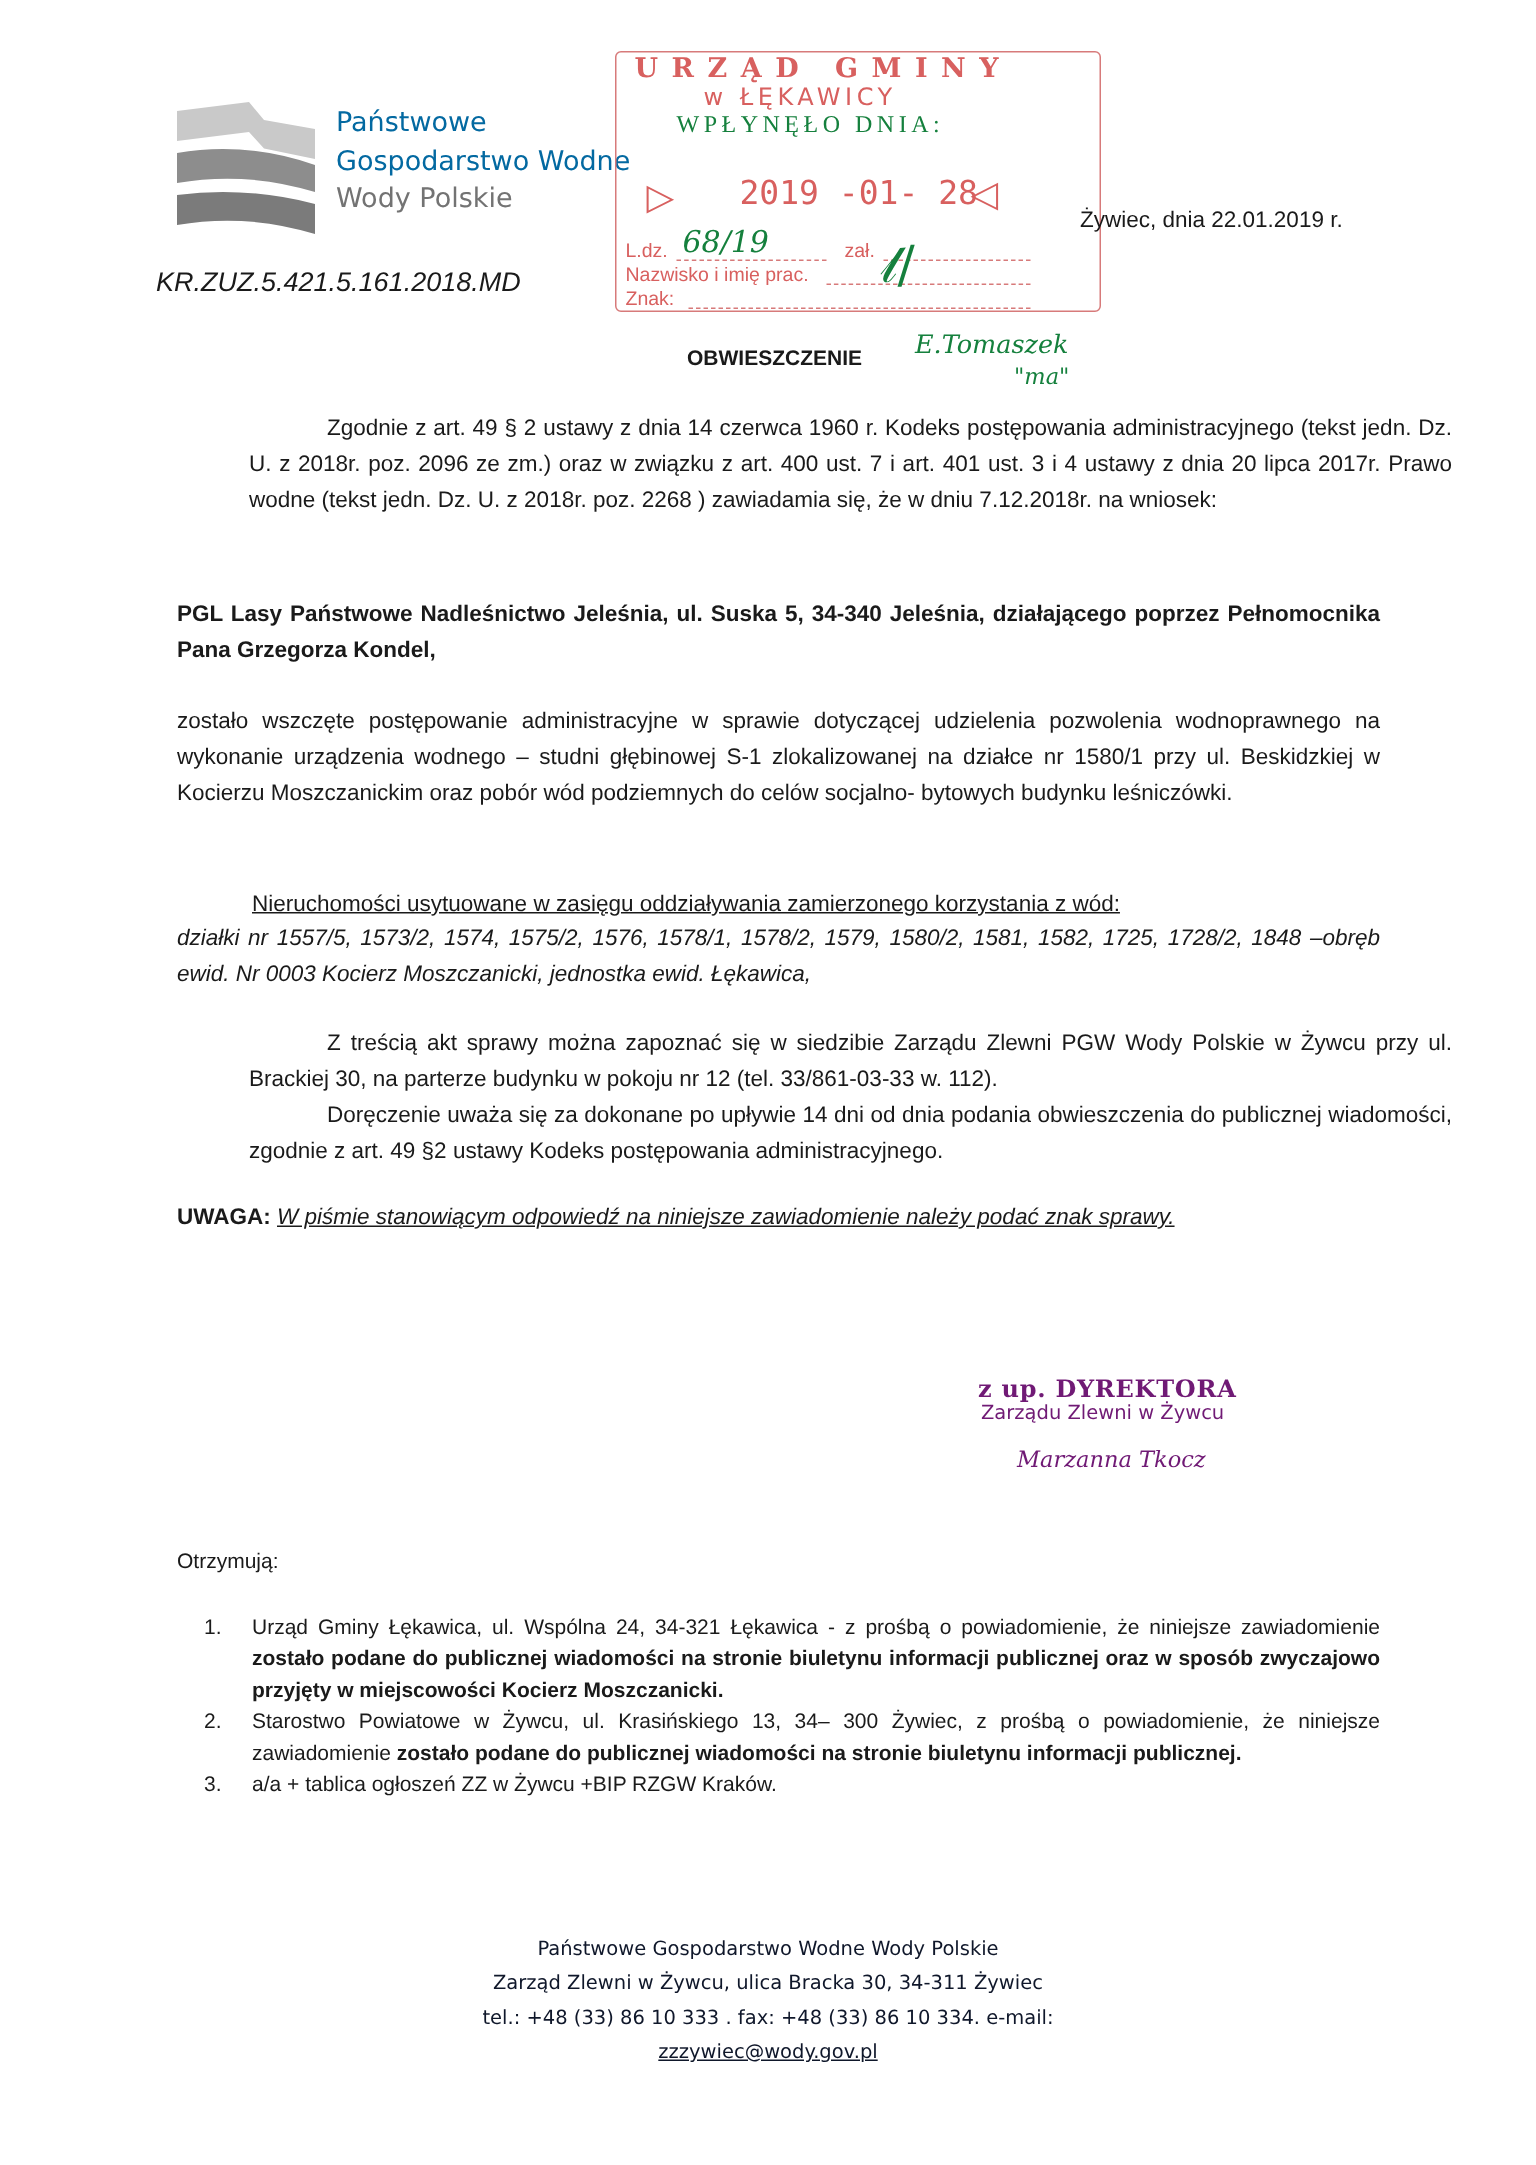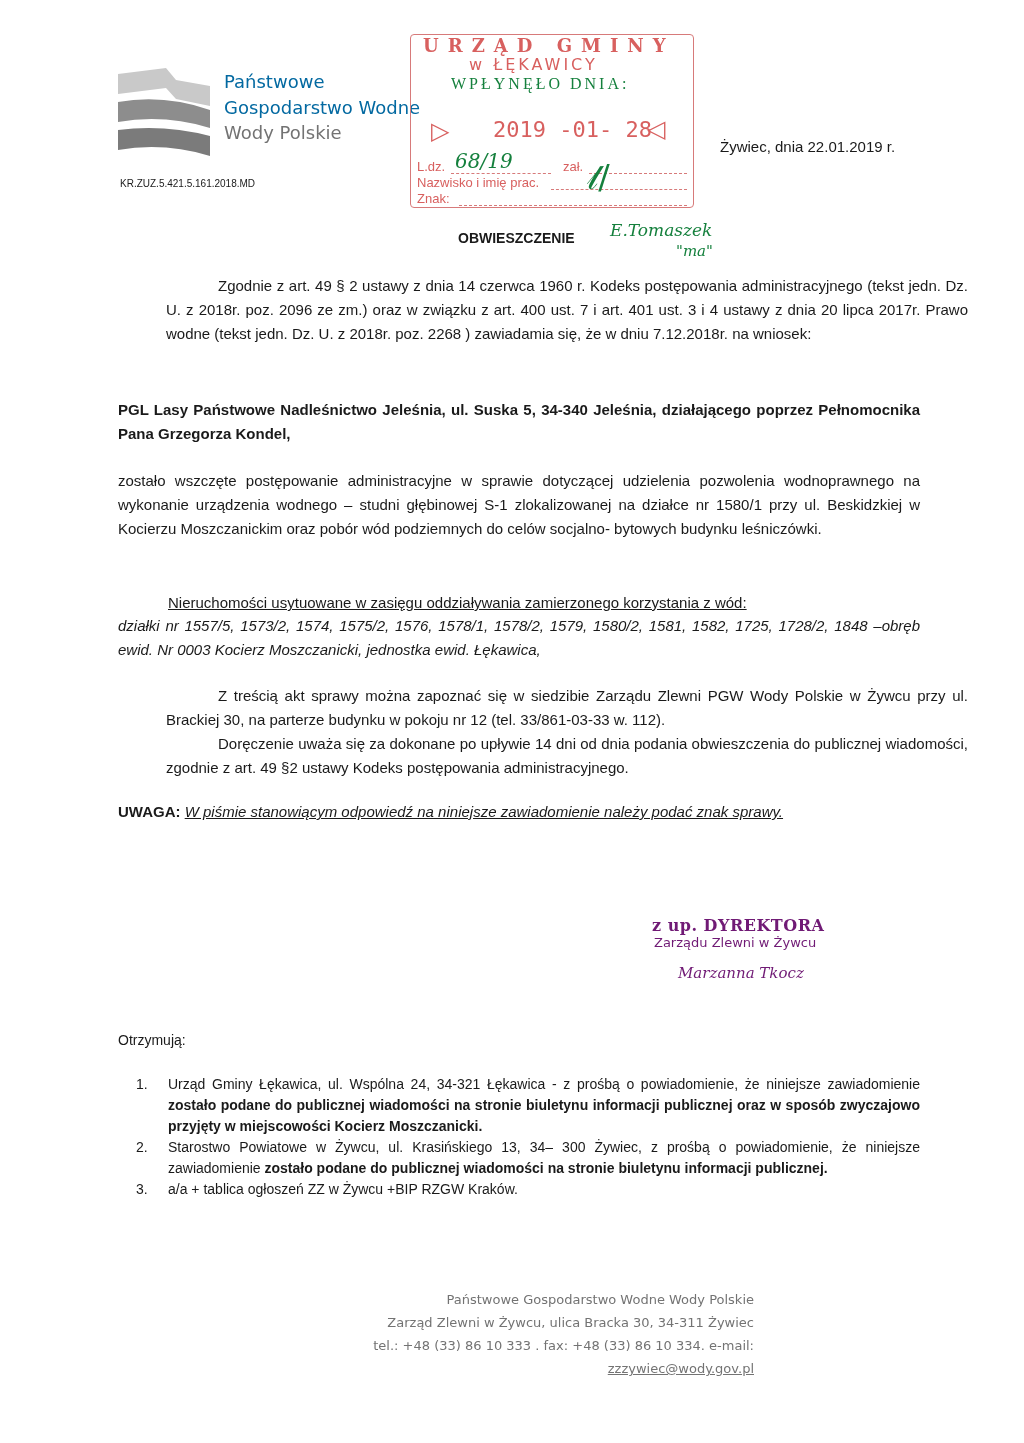--- a/index.html
+++ b/index.html
@@ -5,24 +5,24 @@
   html, body { margin:0; padding:0; background:#ffffff; }
   body { width:1024px; height:1443px; position:relative; overflow:hidden;
          font-family:"Liberation Sans Narrow","Liberation Sans", sans-serif; color:#1a1a1a; }
   .abs { position:absolute; }
 
   
   #logo { left:118px; top:66px; width:92px; height:90px; }
   .logo-text { left:224px; font-family:"DejaVu Sans", sans-serif; color:#0369a1; font-size:18px; line-height:24px; }
   .logo-bold { font-weight:normal; color:#737373; }
 
-  .ref { left:120px; top:178px; font-size:10px; }
+  .ref { left:104px; top:178px; font-size:18px;font-style:italic; }
 
   
-  #stamp { left:410px; top:34px; width:282px; height:172px; border:1.5px solid #d77a7a; border-radius:4px; }
+  #stamp { left:410px; top:34px; width:282px; height:172px; border:1.5px solid #d77a7a; border-radius:4px;padding-left:40px; }
   .st { position:absolute; color:#d8605f; font-family:"DejaVu Serif", serif; white-space:nowrap; }
   .st-head1 { left:12px; top:0px; font-size:18px; font-weight:bold; letter-spacing:9px; }
   .st-head2 { left:58px; top:20px; font-size:16px; letter-spacing:3px; font-family:"DejaVu Sans", sans-serif; }
   .st-head3 { left:40px; top:40px; font-size:16px; letter-spacing:3px; font-family:Liberation Serif, serif; color:#15803d; }
   .st-date { left:82px; top:82px; font-size:22px; font-family:"DejaVu Sans Mono", monospace; }
   .st-tri-l { left:20px; top:82px; font-size:24px; }
   .st-tri-r { left:236px; top:80px; font-size:24px; }
   .st-field { font-family:"Liberation Sans", sans-serif; font-size:13px; }
   .dash { position:absolute; border-bottom:1.5px dashed #d77a7a; }
   .hand { position:absolute; color:#15803d; font-family:"DejaVu Serif", serif; font-style:italic; }
@@ -38,21 +38,21 @@
 
   .sig { left:640px; top:916px; width:220px; color:#701a75; }
   .sig1 { font-family:"DejaVu Serif", serif; font-weight:bold; font-size:16px; letter-spacing:0.5px; padding-left:12px; }
   .sig2 { font-family:"DejaVu Sans", sans-serif; font-size:13px; padding-left:14px; }
   .sig3 { font-family:"DejaVu Serif", serif; font-style:italic; font-size:15px; padding-left:38px; margin-top:14px; }
 
   .list { left:136px; width:784px; font-size:14px; line-height:21px; }
   .li { position:relative; padding-left:32px; text-align:justify; }
   .li .num { position:absolute; left:0; top:0; }
 
-  .footer { left:270px; width:484px; top:1288px; text-align:right; font-family:"DejaVu Sans", sans-serif; font-size:13px; line-height:23px; color:#737373; }
+  .footer { left:270px; width:484px; top:1288px; text-align:center; font-family:"DejaVu Sans", sans-serif; font-size:13px; line-height:23px; color:#0f172a; }
 </style>
 </head>
 <body>
 
 <svg id="logo" class="abs" viewBox="0 0 92 90">
   <path d="M0 8 L48 2 L58 14 L92 20 L92 40 L58 33 L48 22 L0 28 Z" fill="#c9c9c9"></path>
   <path d="M0 36 Q46 28 92 44 L92 62 Q46 48 0 56 Z" fill="#8d8d8d"></path>
   <path d="M0 64 Q46 58 92 70 L92 90 Q46 76 0 84 Z" fill="#7b7b7b"></path>
 </svg>
 <div class="abs logo-text" style="top:70px">Państwowe</div>

